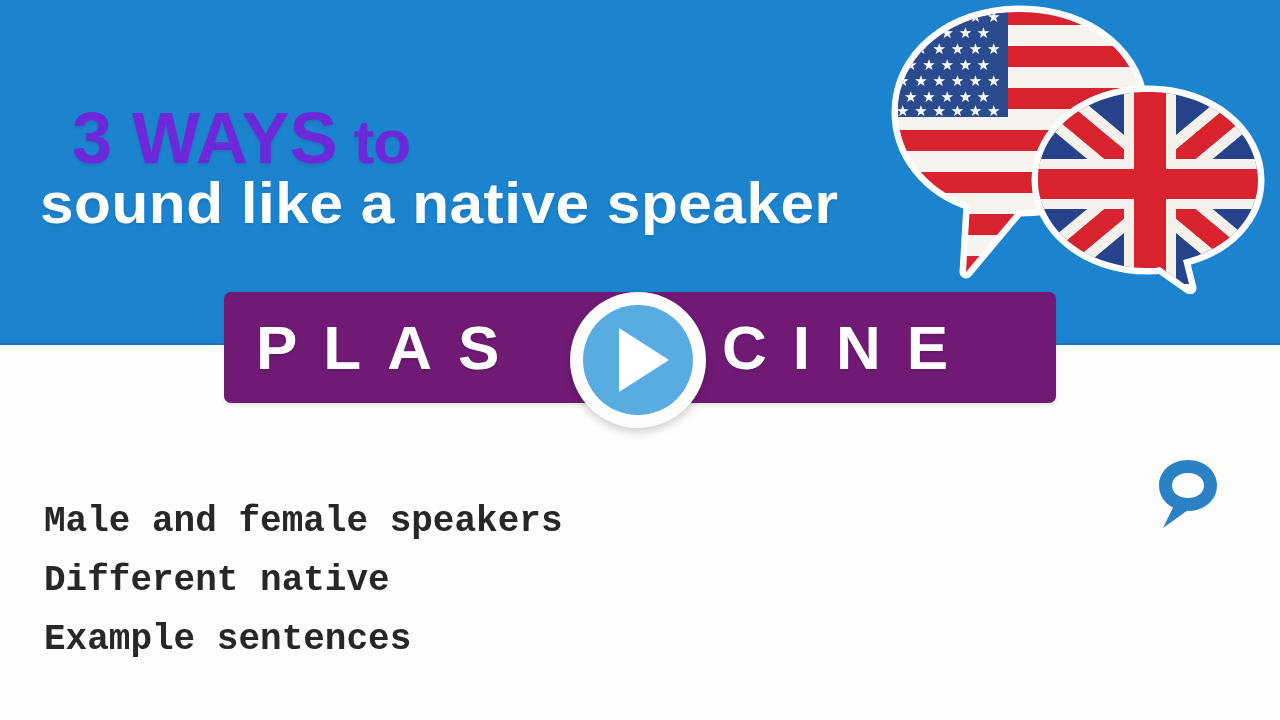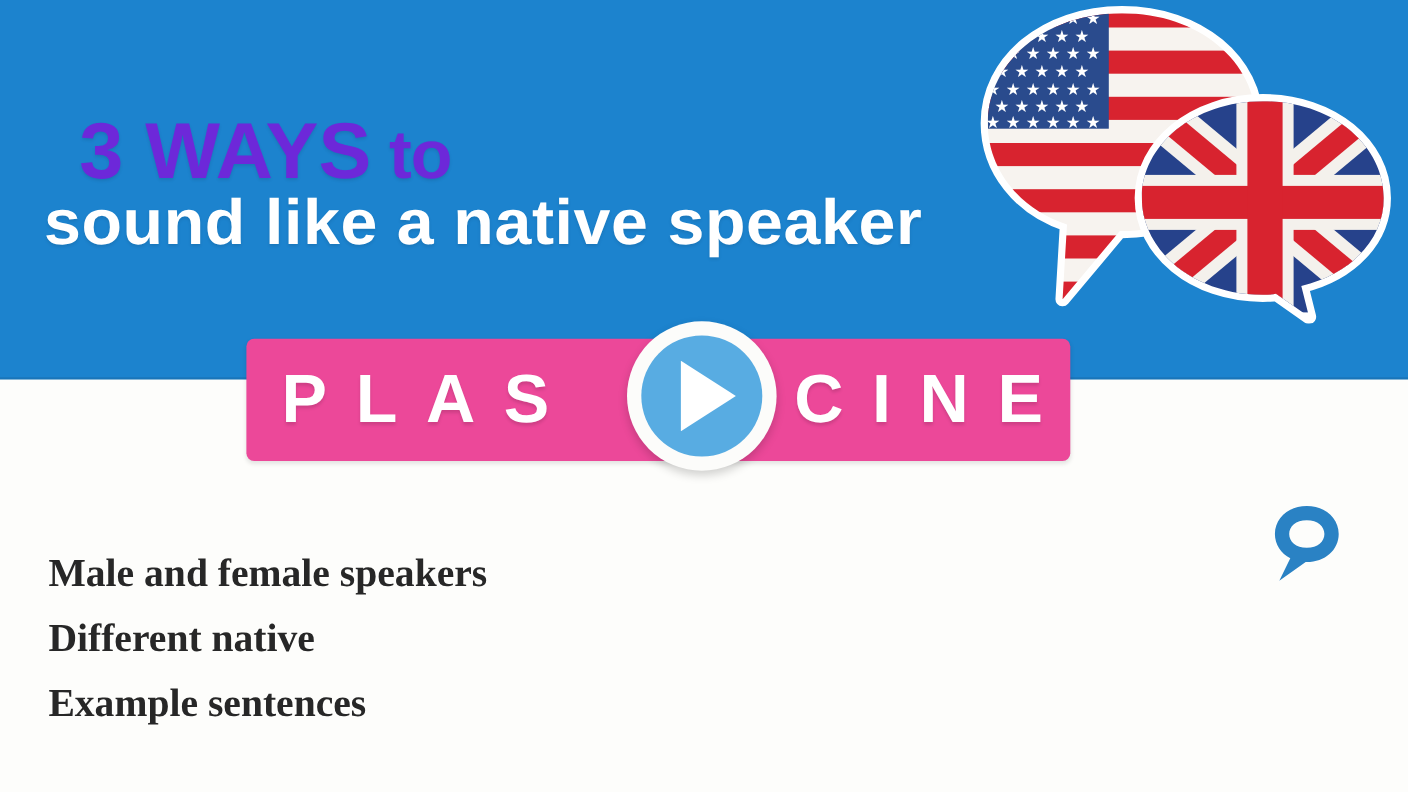--- a/index.html
+++ b/index.html
@@ -80,24 +80,24 @@
     top: 4px;
     width: 380px;
     height: 290px;
   }
   .bubbles svg { display: block; }
 
   
   .orange-banner {
     position: absolute;
     left: 224px;
-    top: 308px;
-    width: 749px;
+    top: 292px;
+    width: 832px;
     height: 111px;
-    background: #ec4899;
+    background: #701a75;
     border-radius: 7px;
     box-shadow: 0 2px 4px rgba(0,0,0,0.10);
   }
   .banner-word {
     position: absolute;
     top: 0;
     height: 111px;
     display: flex;
     align-items: center;
     color: #ffffff;
@@ -146,21 +146,21 @@
 
   
   .feature-list {
     position: absolute;
     left: 44px;
     top: 492px;
     width: 620px;
   }
   .feature-line {
     color: #272727;
-    font-family: Liberation Serif, serif;
+    font-family: Liberation Mono, monospace;
     font-weight: bold;
     font-size: 36px;
     line-height: 59px;
     letter-spacing: 0px;
     white-space: nowrap;
   }
 
   
   .babla-logo {
     position: absolute;

